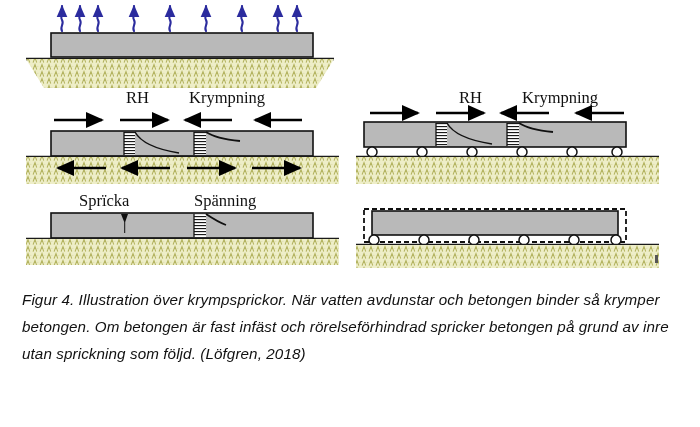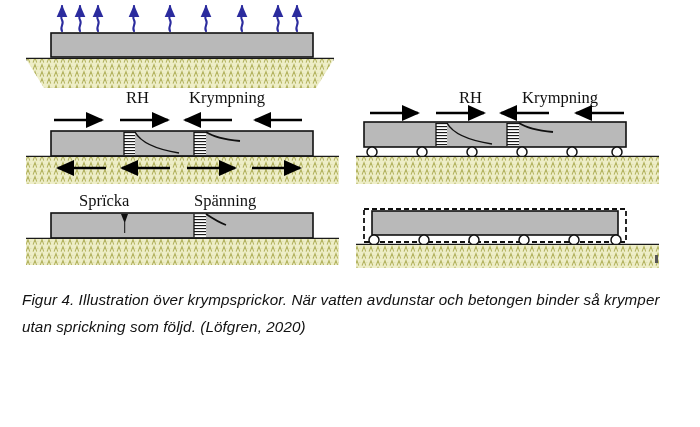--- a/index.html
+++ b/index.html
@@ -218,14 +218,15 @@
 
       <line x1="352" y1="245" x2="655" y2="245" stroke="#1a1a1a" stroke-width="2.4"></line>
       <rect x="352" y="245" width="303" height="23" fill="url(#soilPat)"></rect>
       <rect x="651" y="255" width="3" height="8" fill="#555"></rect>
     </g>
   </svg>
 </div>
 
 <div id="caption">
   <div class="cap-line">Figur 4. Illustration över krympsprickor. När vatten avdunstar och betongen binder så krymper</div>
-  <div class="cap-line last">utan sprickning som följd. (Löfgren, 2020)</div>
+  <div class="cap-line">betongen. Om betongen är fast infäst och rörelseförhindrad spricker betongen på grund av inre</div>
+  <div class="cap-line last">utan sprickning som följd. (Löfgren, 2018)</div>
 </div>
 
 </body></html>

